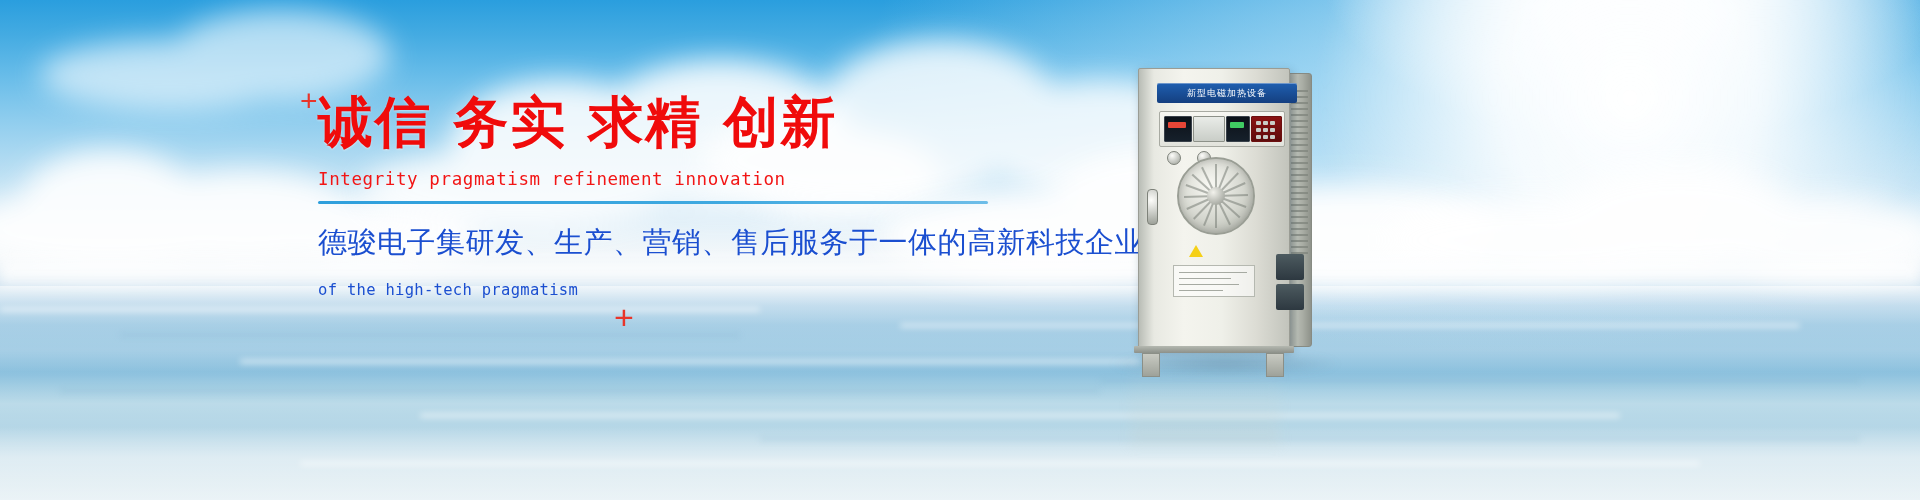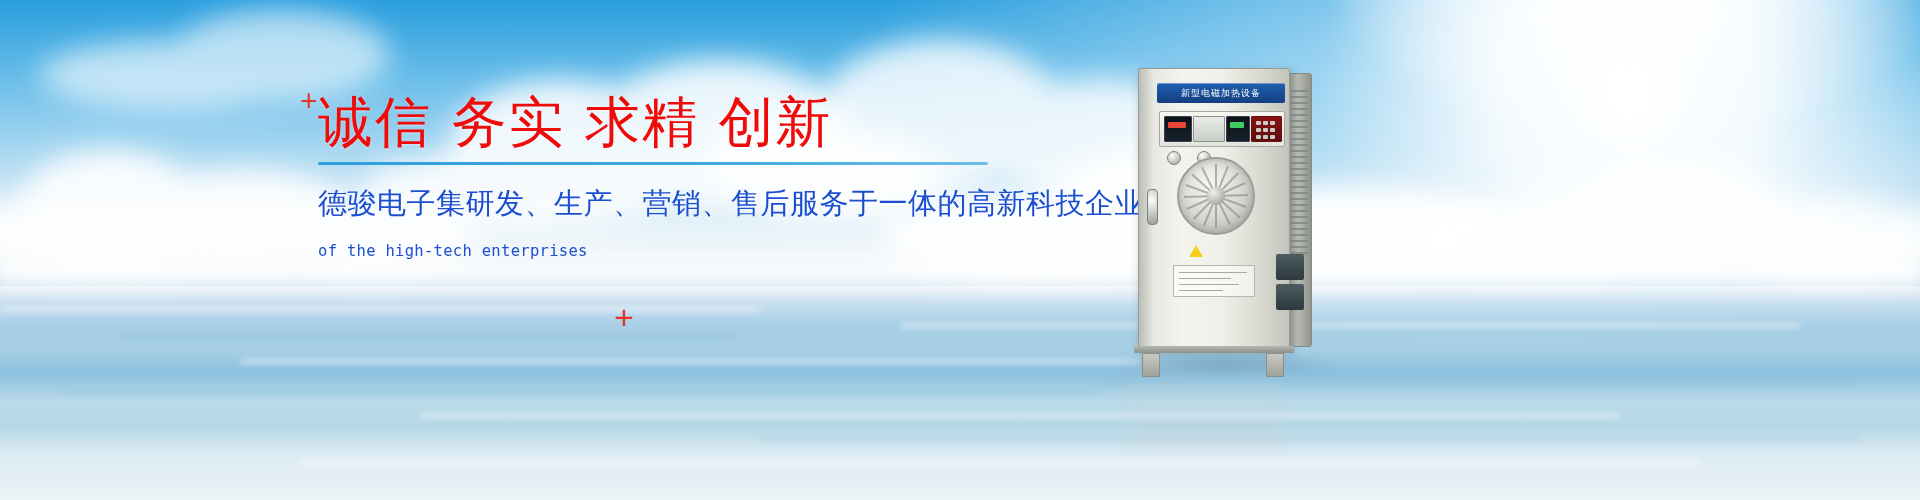--- a/index.html
+++ b/index.html
@@ -65,21 +65,21 @@
   }
 
   
   .copy{position:absolute;left:318px;top:95px;width:700px;}
   .plus{position:absolute;color:#e8352a;font-family:"Liberation Sans",sans-serif;font-weight:300;line-height:1;user-select:none;}
   #plus-tl{left:300px;top:86px;font-size:30px;}
   #plus-bl{left:614px;top:300px;font-size:34px;}
 
   .headline{
     color:#f00b0b;font-size:55px;line-height:1;letter-spacing:2px;
-    font-family:"DejaVu Sans","Liberation Sans",sans-serif;font-weight:400;
+    font-family:"DejaVu Sans","Liberation Sans",sans-serif;font-weight:700;
     white-space:nowrap;margin:0;padding:0;
     text-shadow:0 1px 2px rgba(255,255,255,.45);
   }
   .sub-en{
     color:#f21515;font-size:17.5px;letter-spacing:.6px;
     font-family:"DejaVu Sans Mono","Liberation Mono",monospace;
     margin-top:19px;white-space:nowrap;
   }
   .rule{
     margin-top:12px;width:670px;height:3px;
@@ -105,21 +105,21 @@
     border:1px solid #9a9c94;border-radius:2px;
     box-shadow:2px 3px 10px rgba(40,70,95,.28);
   }
   .mside{
     position:absolute;left:162px;top:5px;width:22px;height:272px;
     background:linear-gradient(to right,#9ea29a 0%,#b9bdb4 40%,#8e928a 100%);
     border:1px solid #878b83;border-radius:0 3px 3px 0;
   }
   .vent{position:absolute;left:2px;width:17px;height:2px;background:#7f847c;opacity:.75;}
   .label{
-    position:absolute;left:18px;top:14px;width:128px;height:20px;
+    position:absolute;left:18px;top:14px;width:140px;height:20px;
     background:linear-gradient(to bottom,#1f5fb0,#143f80);
     border-radius:2px;color:#fff;font-size:9px;letter-spacing:1px;
     display:flex;align-items:center;justify-content:center;
     font-family:"DejaVu Sans","Liberation Sans",sans-serif;
     box-shadow:inset 0 1px 0 rgba(255,255,255,.35);
   }
   .panel{
     position:absolute;left:20px;top:42px;width:124px;height:34px;
     background:linear-gradient(to bottom,#f7f7f2,#e2e3dc);
     border:1px solid #a8aaa2;border-radius:2px;
@@ -217,24 +217,25 @@
     <div class="streak" style="left:300px;top:176px;width:1400px;"></div>
     <div class="streak" style="left:900px;top:38px;width:900px;"></div>
     <div class="streak d" style="left:1100px;top:94px;width:760px;height:2px;"></div>
   </div>
 
   <div class="plus" id="plus-tl">+</div>
   <div class="plus" id="plus-bl">+</div>
 
   <div class="copy">
     <div class="headline">诚信 务实 求精 创新</div>
+    <div class="sub-en">Integrity  pragmatism  refinement  innovation</div>
     <div class="rule"></div>
     <div class="cn-line">德骏电子集研发、生产、营销、售后服务于一体的高新科技企业</div>
     <div class="en-body">
-      <div>of the high-tech enterprises</div>
+      <div>of the high-tech pragmatism</div>
     </div>
   </div>
 
   <div class="shadow"></div>
   <div class="refl"></div>
 
   <div id="machine">
     <div class="mside">
       <div class="vent" style="top:16px"></div>
         <div class="vent" style="top:22px"></div>

